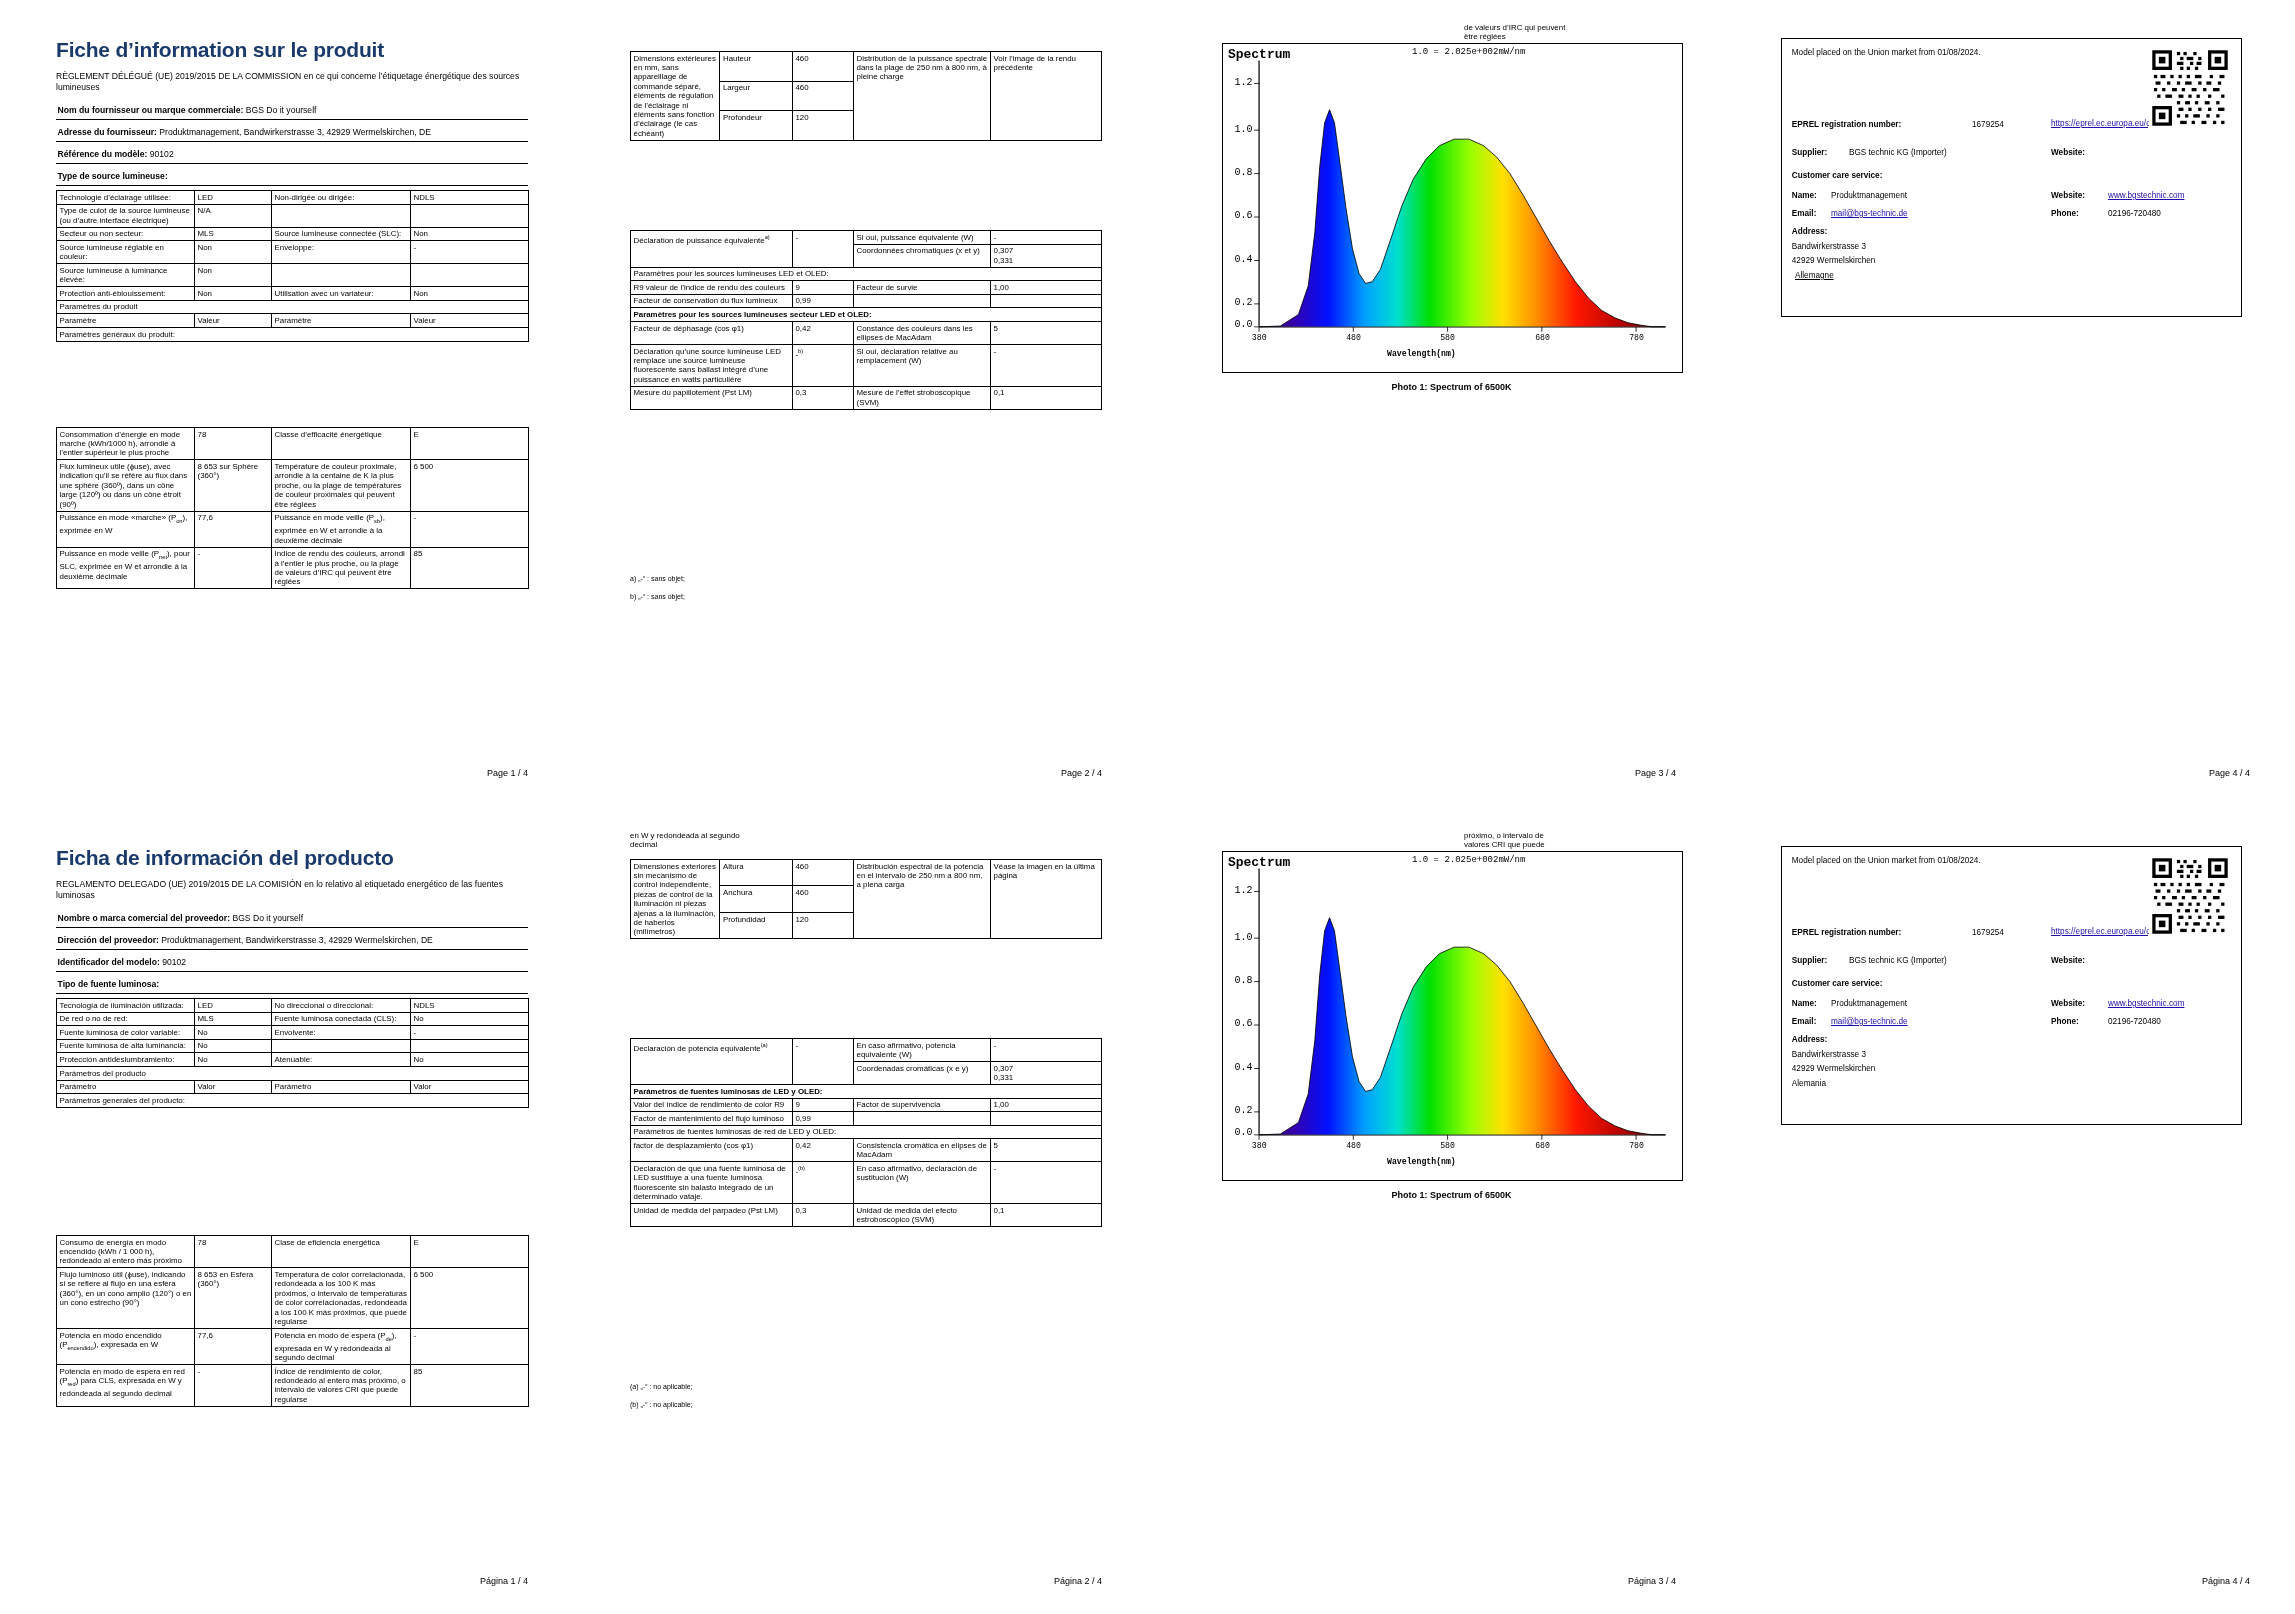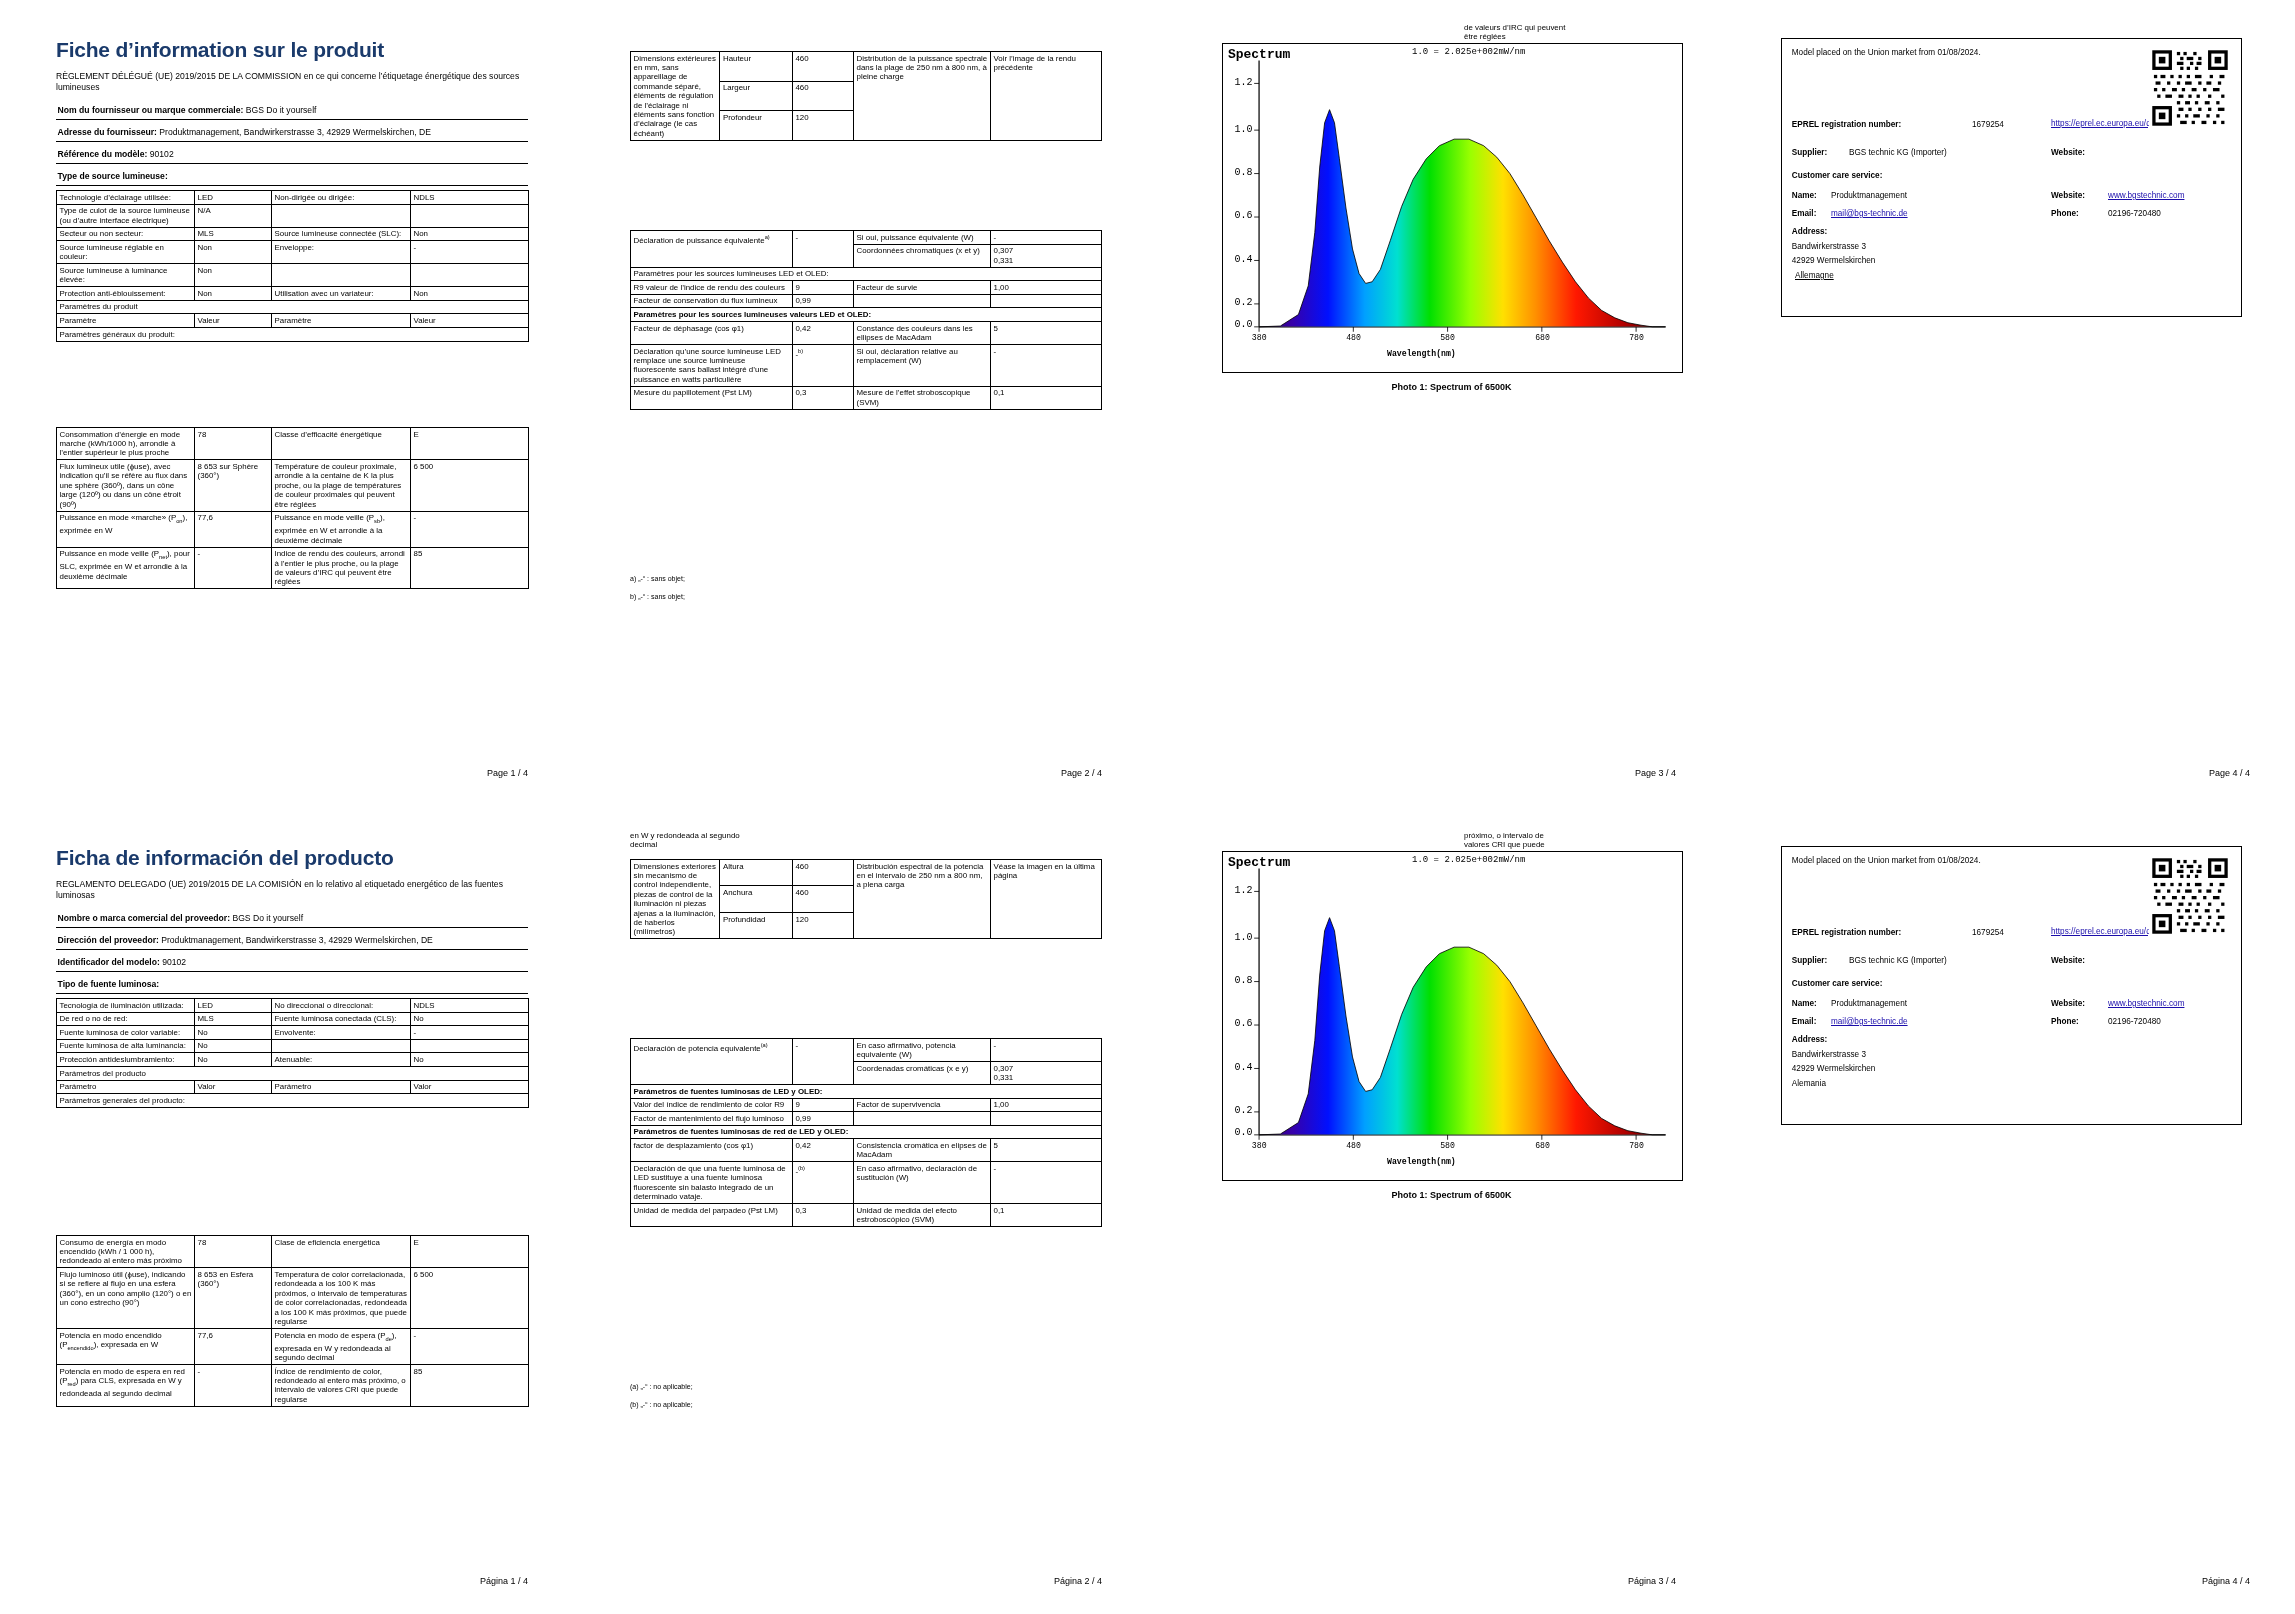--- a/index.html
+++ b/index.html
@@ -288,21 +288,21 @@
             <td class="j">Facteur de survie</td>
             <td class="c">1,00</td>
           </tr>
         <tr>
             <td class="j">Facteur de conservation du flux lumineux</td>
             <td class="c">0,99</td>
             <td></td>
             <td></td>
           </tr>
         <tr>
-            <td class="hdr" colspan="4" style="text-align:left; font-weight:bold">Paramètres pour les sources lumineuses valeurs LED et OLED:</td>
+            <td class="hdr" colspan="4" style="text-align:left; font-weight:bold">Paramètres pour les sources lumineuses secteur LED et OLED:</td>
           </tr>
         <tr>
             <td class="j">Facteur de déphasage (cos φ1)</td>
             <td class="c">0,42</td>
             <td class="j">Constance des couleurs dans les ellipses de MacAdam</td>
             <td class="c">5</td>
           </tr>
         <tr>
             <td class="j">Déclaration qu’une source lumineuse LED remplace une source lumineuse fluorescente sans ballast intégré d’une puissance en watts particulière</td>
             <td class="c">-<sup>b)</sup></td>
@@ -684,21 +684,21 @@
             <td class="j">Factor de supervivencia</td>
             <td class="c">1,00</td>
           </tr>
         <tr>
             <td class="j">Factor de mantenimiento del flujo luminoso</td>
             <td class="c">0,99</td>
             <td></td>
             <td></td>
           </tr>
         <tr>
-            <td class="hdr" colspan="4" style="text-align:left; font-weight:bold">Parámetros de fuentes luminosas de red de LED y OLED:</td>
+            <td class="hdr" colspan="4" style="text-align:left; font-weight:normal">Parámetros de fuentes luminosas de red de LED y OLED:</td>
           </tr>
         <tr>
             <td class="j">factor de desplazamiento (cos φ1)</td>
             <td class="c">0,42</td>
             <td class="j">Consistencia cromática en elipses de MacAdam</td>
             <td class="c">5</td>
           </tr>
         <tr>
             <td class="j">Declaración de que una fuente luminosa de LED sustituye a una fuente luminosa fluorescente sin balasto integrado de un determinado vataje.</td>
             <td class="c">-<sup>(b)</sup></td>

